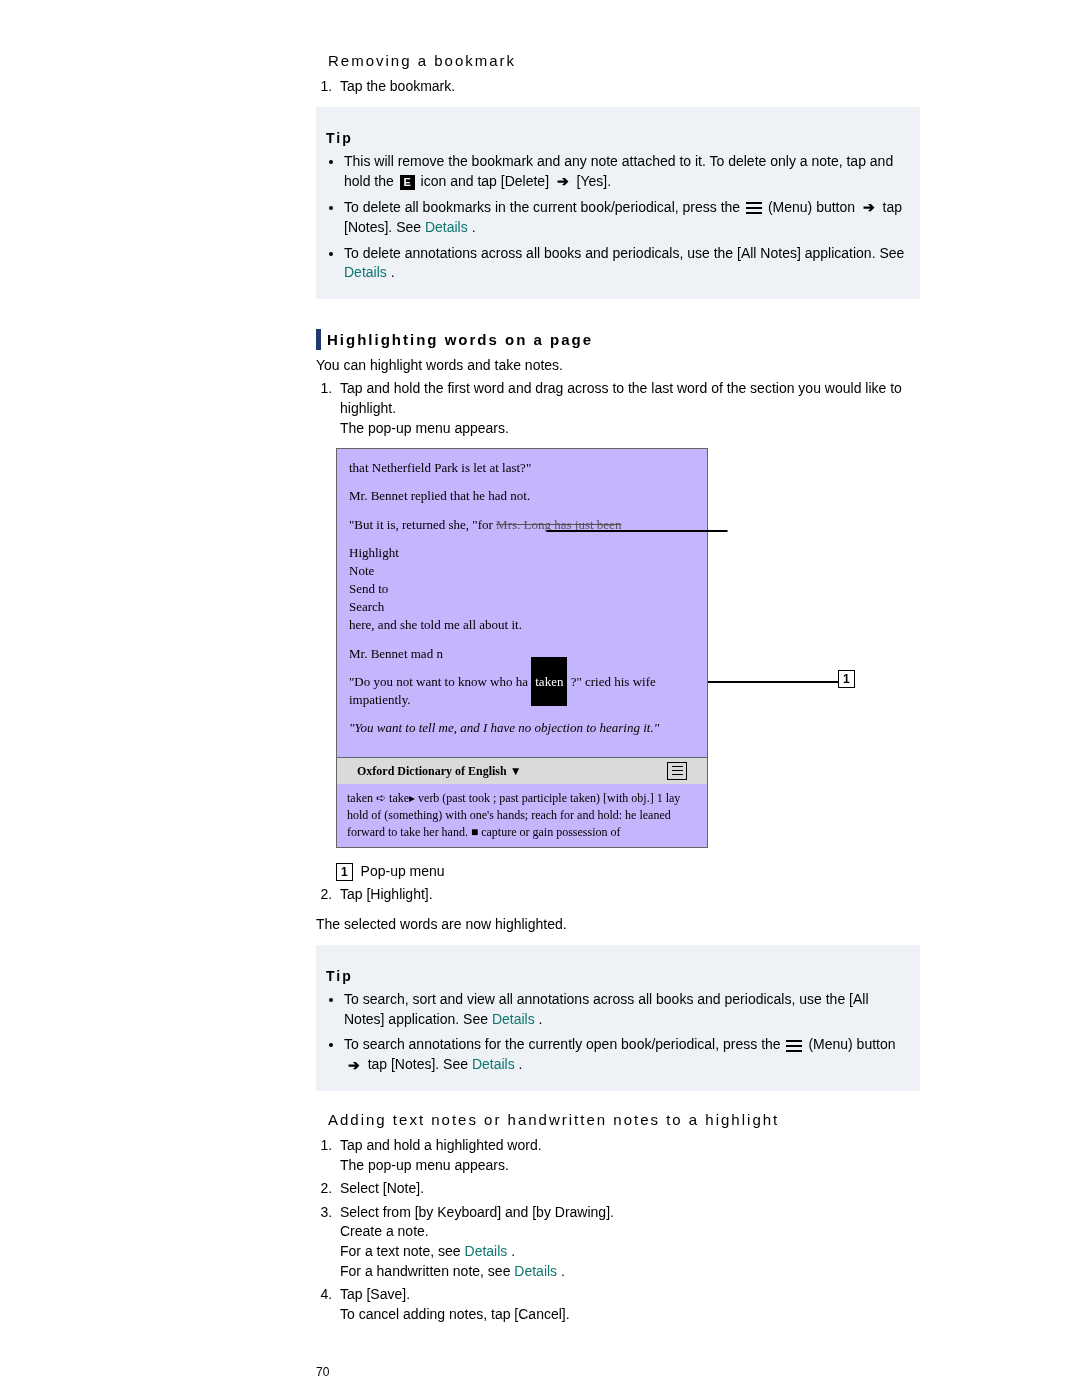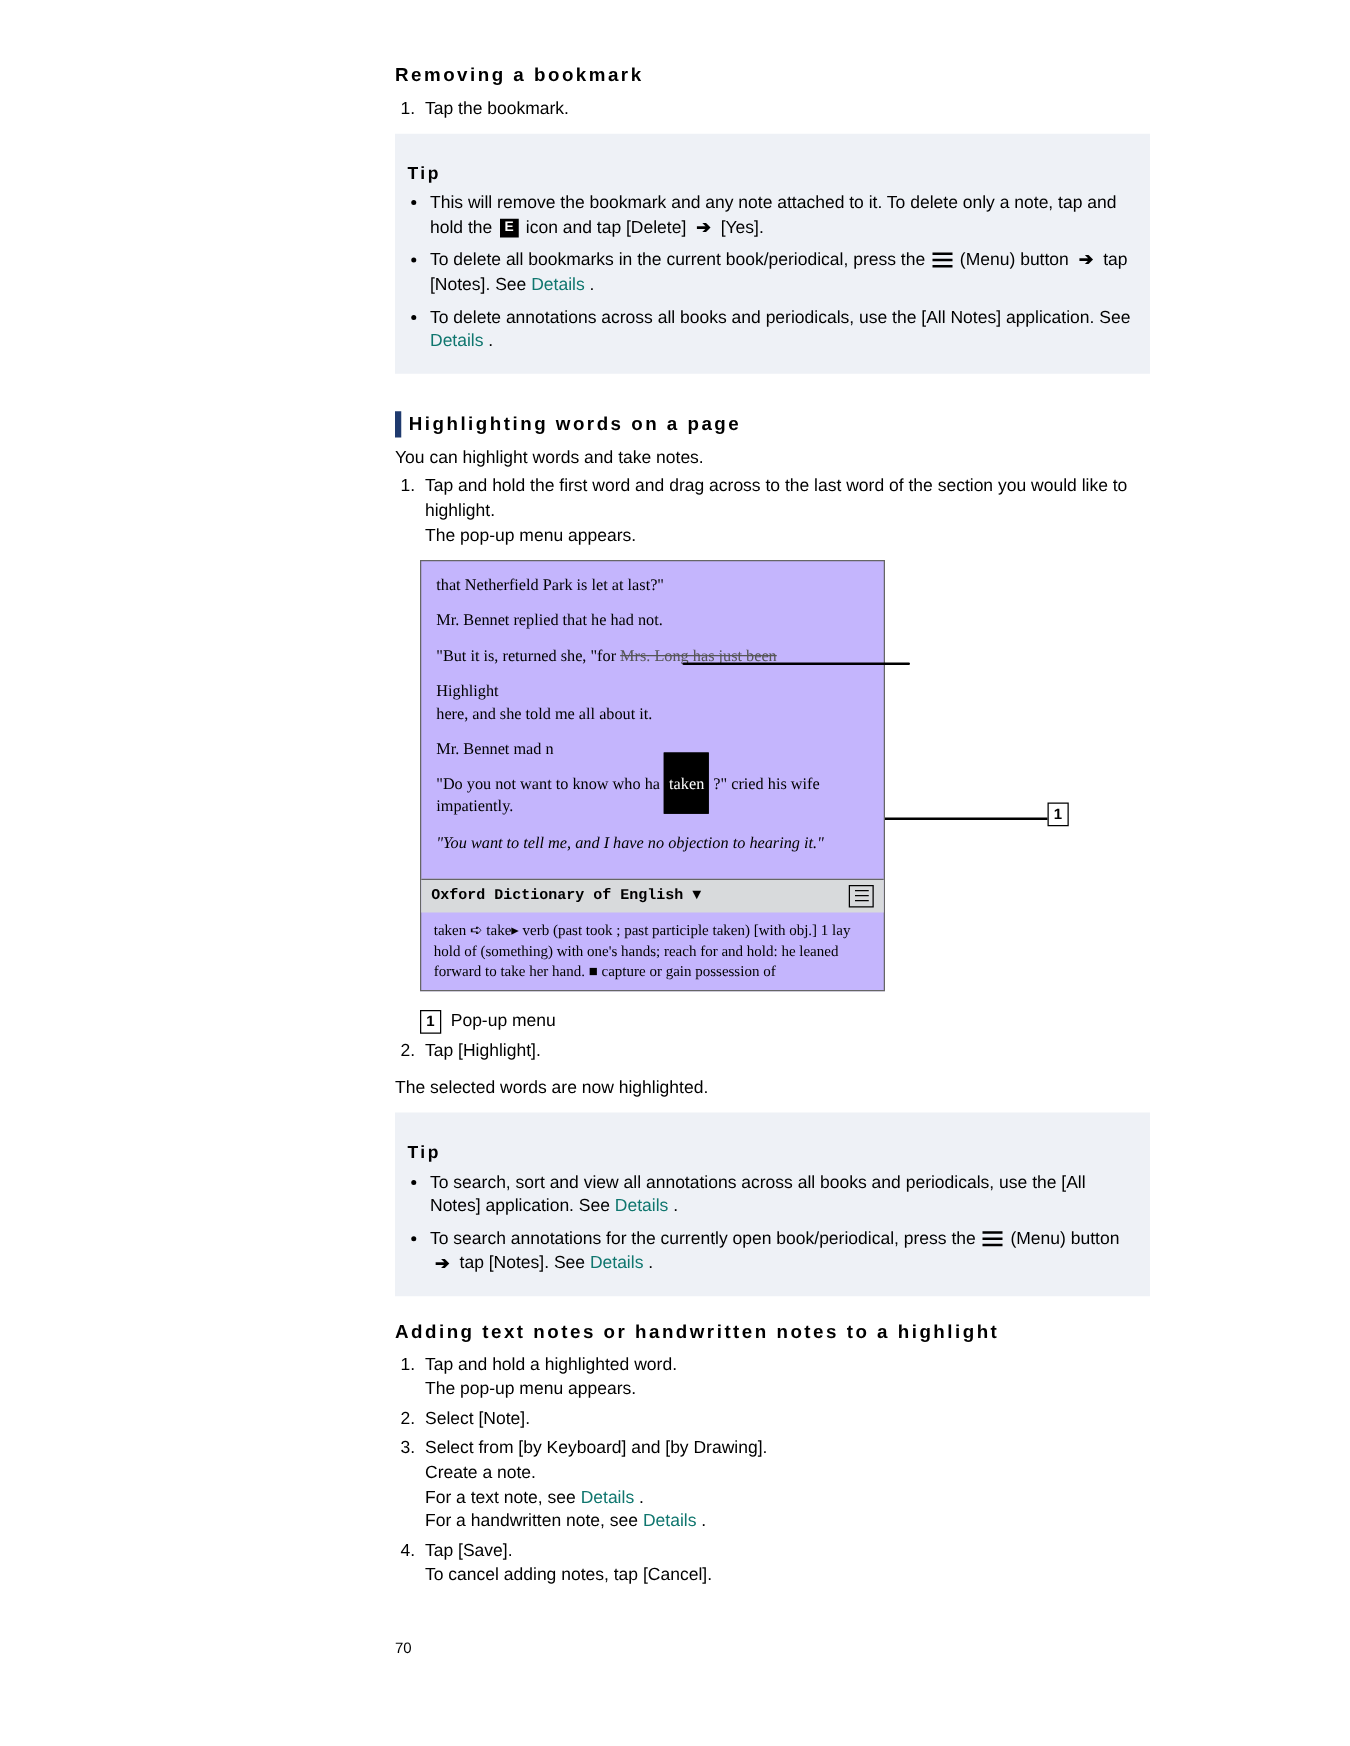--- a/index.html
+++ b/index.html
@@ -5,24 +5,24 @@
   body {
     font-family: Arial, Helvetica, sans-serif;
     font-size: 14px;
     color: #000;
     background: #fff;
     margin: 0;
     padding: 50px 160px 40px 316px;
     line-height: 1.4;
   }
   h3.sec {
-    font-weight: bold;
+    font-weight: normal;
     font-size: 15px;
     letter-spacing: 2px;
-    margin: 0 0 6px 0;
+    margin: 0 0 6px 12px;
   }
   h3.subsec {
     font-weight: bold;
     font-size: 15px;
     letter-spacing: 2px;
     margin: 30px 0 6px 0;
     border-left: 5px solid #1f3a6e;
     padding-left: 6px;
   }
   ol.steps {
@@ -136,22 +136,22 @@
     font-size: 11px;
     z-index: 2;
   }
   .shot .tak { border: 1px solid #000; background: #000; color: #fff; padding: 16px 3px; margin-top: 32px; }
   .dictbar {
     display: flex;
     justify-content: space-between;
     align-items: center;
     background: #d8dadc;
     border-top: 1px solid #666;
-    padding: 4px 8px;
-    font-family: Liberation Mono, monospace;
+    padding: 4px 20px;
+    font-family: Liberation Serif, serif;
     font-size: 12px;
     font-weight: bold;
   }
   .dictbar .list-icon {
     display: inline-block;
     width: 18px; height: 16px;
     border: 1px solid #000;
     position: relative;
   }
   .dictbar .list-icon::before,
@@ -226,20 +226,25 @@
   <div class="shot">
     <div class="page">
       <p>that Netherfield Park is let at last?"</p>
       <p>Mr. Bennet replied that he had not.</p>
       <p>
         <span>"But it is, returned she, "for </span>
         <span class="sel">
           <span class="over">Mrs. Long has just been</span>
           <span class="popup">
             </span></span></p><div class="full">Highlight</div>
+            <div class="row">
+              <div class="cell">Note</div>
+              <div class="cell">Send to</div>
+              <div class="cell">Search</div>
+            </div>
           
         
         <span> here, and she told me all about it.</span>
       <p></p>
       <p>Mr. Bennet mad  n</p>
       <p>
         <span>"Do you not want to know who ha</span>
         <span class="tak">taken</span>
         <span>?" cried his wife impatiently.</span>
       </p>

